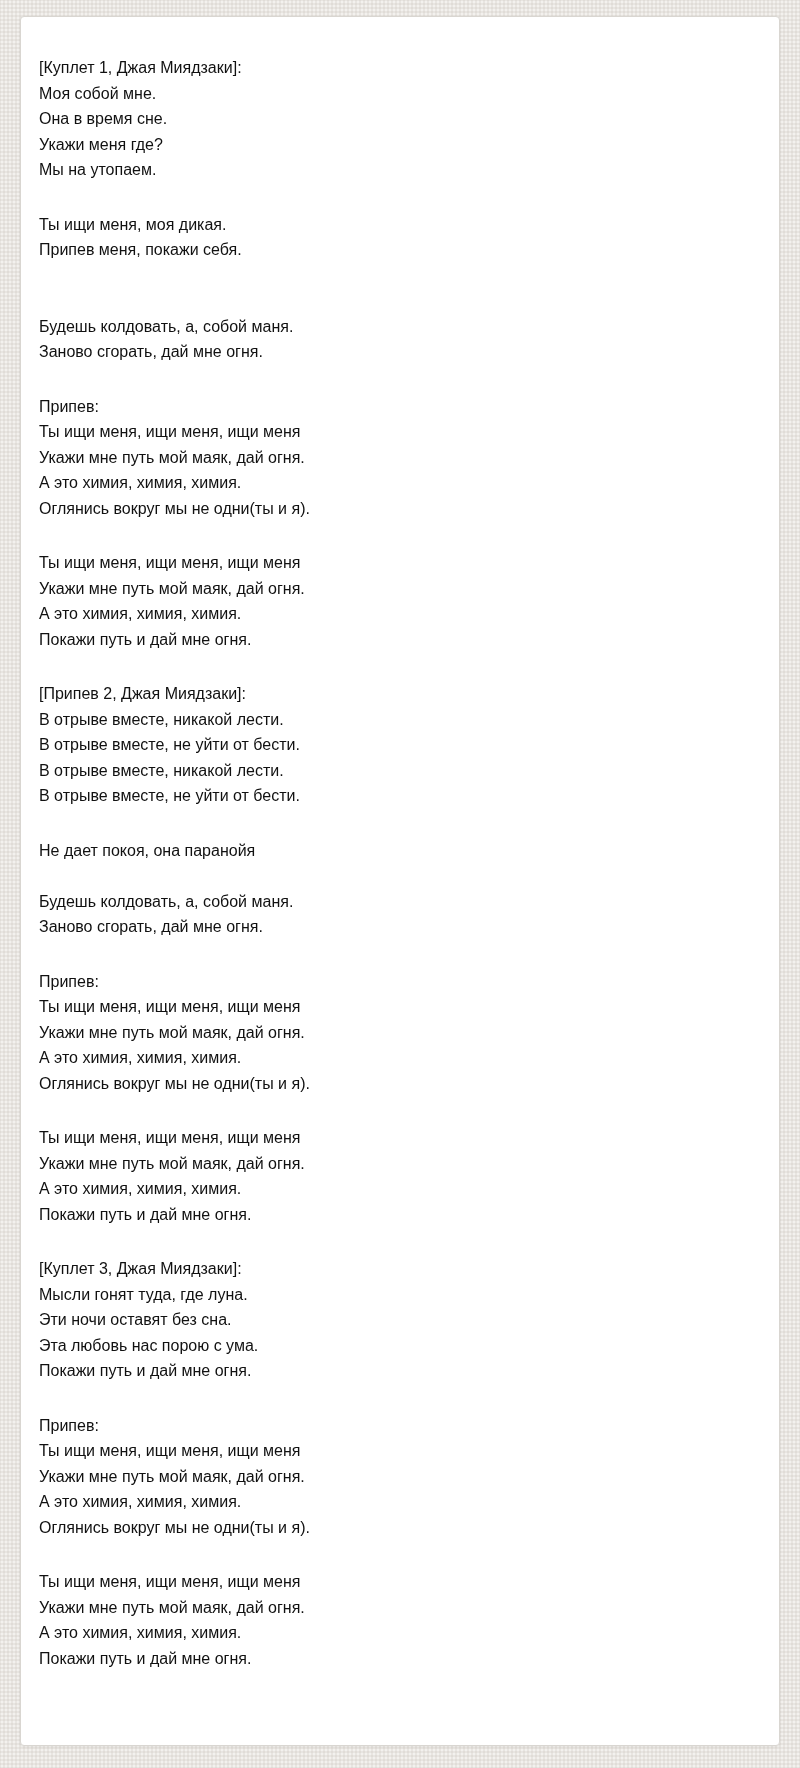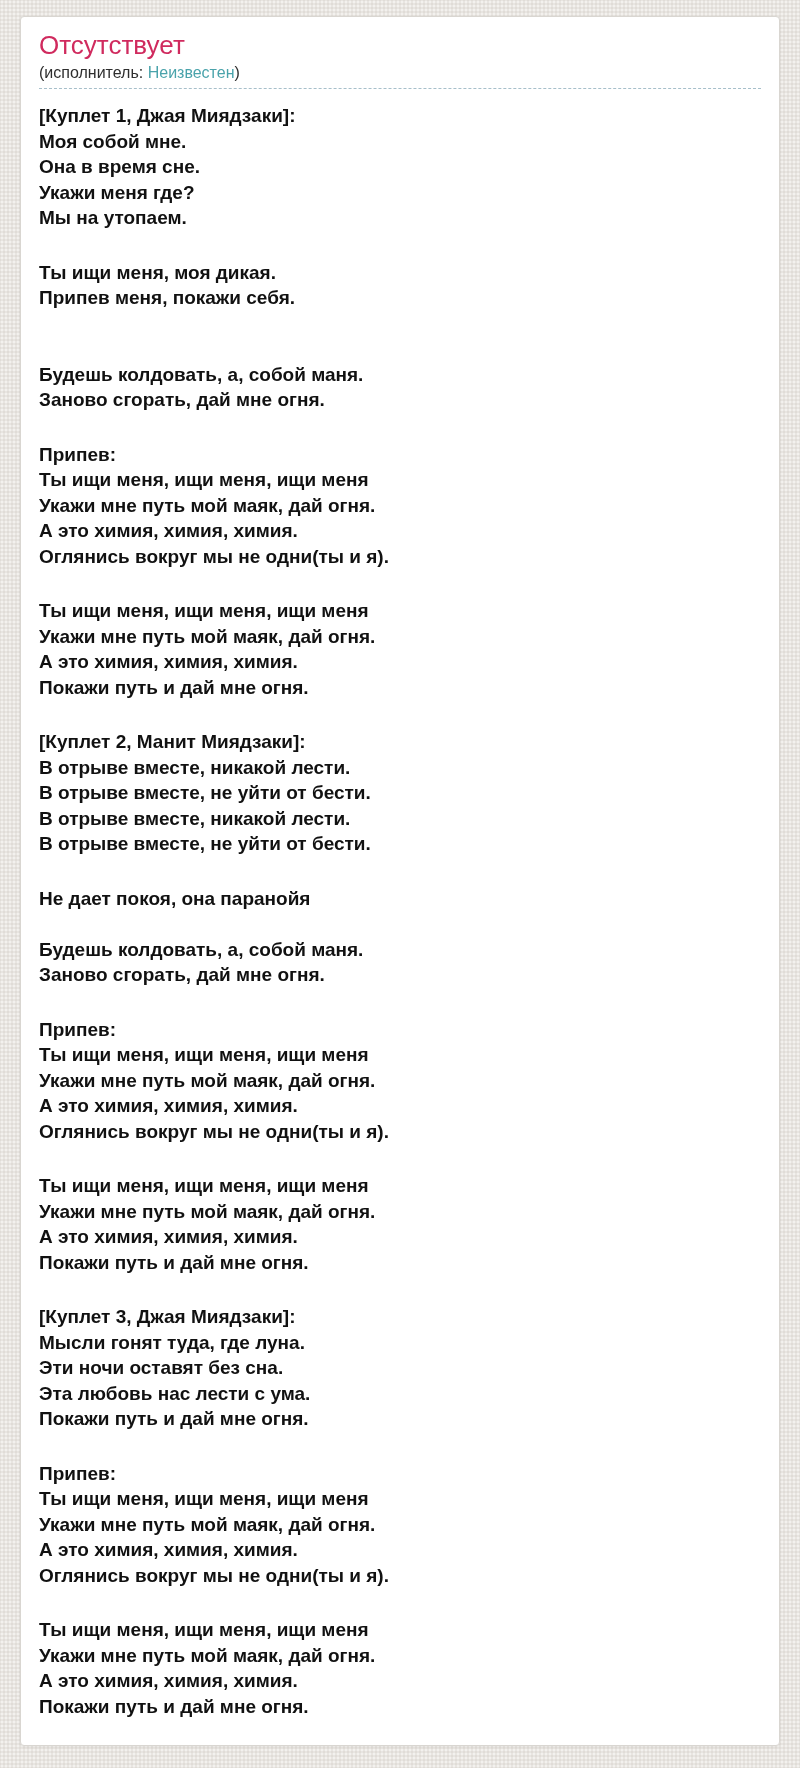--- a/index.html
+++ b/index.html
@@ -49,47 +49,42 @@
     font-size:16px;
     line-height:20px;
     color:#2e2e2e;
   }
   .artist-line a{
     color:var(--artist-link);
     text-decoration:none;
     cursor:pointer;
   }
   .lyrics{
-    margin-top:14px;
-    font-size:19px;
+    margin-top:24px;
+    font-size:16px;
     line-height:25.5px;
     color:var(--text);
-    font-weight:bold;
   }
   .lyrics p{
     margin:0 0 29px 0;
   }
   .lyrics p:last-child{
     margin-bottom:0;
   }
 </style>
 </head>
 <body>
 
 <div class="card">
-  <div class="header">
-    <h1 class="song-title">Отсутствует</h1>
-    <div class="artist-line"><span>(исполнитель:</span> <a href="#">Неизвестен</a><span>)</span></div>
-  </div>
   <div class="lyrics">
       <p><span>[Куплет 1, Джая Миядзаки]:</span><br><span>Моя собой мне.</span><br><span>Она в время сне.</span><br><span>Укажи меня где?</span><br><span>Мы на утопаем.</span></p>
       <p><span>Ты ищи меня, моя дикая.</span><br><span>Припев меня, покажи себя.</span><br><br><br><span>Будешь колдовать, а, собой маня.</span><br><span>Заново сгорать, дай мне огня.</span></p>
       <p><span>Припев:</span><br><span>Ты ищи меня, ищи меня, ищи меня</span><br><span>Укажи мне путь мой маяк, дай огня.</span><br><span>А это химия, химия, химия.</span><br><span>Оглянись вокруг мы не одни(ты и я).</span></p>
       <p><span>Ты ищи меня, ищи меня, ищи меня</span><br><span>Укажи мне путь мой маяк, дай огня.</span><br><span>А это химия, химия, химия.</span><br><span>Покажи путь и дай мне огня.</span></p>
-      <p><span>[Куплет 2, Манит Миядзаки]:</span><br><span>В отрыве вместе, никакой лести.</span><br><span>В отрыве вместе, не уйти от бести.</span><br><span>В отрыве вместе, никакой лести.</span><br><span>В отрыве вместе, не уйти от бести.</span></p>
+      <p><span>[Припев 2, Джая Миядзаки]:</span><br><span>В отрыве вместе, никакой лести.</span><br><span>В отрыве вместе, не уйти от бести.</span><br><span>В отрыве вместе, никакой лести.</span><br><span>В отрыве вместе, не уйти от бести.</span></p>
       <p><span>Не дает покоя, она паранойя</span><br><br><span>Будешь колдовать, а, собой маня.</span><br><span>Заново сгорать, дай мне огня.</span></p>
       <p><span>Припев:</span><br><span>Ты ищи меня, ищи меня, ищи меня</span><br><span>Укажи мне путь мой маяк, дай огня.</span><br><span>А это химия, химия, химия.</span><br><span>Оглянись вокруг мы не одни(ты и я).</span></p>
       <p><span>Ты ищи меня, ищи меня, ищи меня</span><br><span>Укажи мне путь мой маяк, дай огня.</span><br><span>А это химия, химия, химия.</span><br><span>Покажи путь и дай мне огня.</span></p>
-      <p><span>[Куплет 3, Джая Миядзаки]:</span><br><span>Мысли гонят туда, где луна.</span><br><span>Эти ночи оставят без сна.</span><br><span>Эта любовь нас лести с ума.</span><br><span>Покажи путь и дай мне огня.</span></p>
+      <p><span>[Куплет 3, Джая Миядзаки]:</span><br><span>Мысли гонят туда, где луна.</span><br><span>Эти ночи оставят без сна.</span><br><span>Эта любовь нас порою с ума.</span><br><span>Покажи путь и дай мне огня.</span></p>
       <p><span>Припев:</span><br><span>Ты ищи меня, ищи меня, ищи меня</span><br><span>Укажи мне путь мой маяк, дай огня.</span><br><span>А это химия, химия, химия.</span><br><span>Оглянись вокруг мы не одни(ты и я).</span></p>
       <p><span>Ты ищи меня, ищи меня, ищи меня</span><br><span>Укажи мне путь мой маяк, дай огня.</span><br><span>А это химия, химия, химия.</span><br><span>Покажи путь и дай мне огня.</span></p>
     </div>
 </div>
 
 </body></html>

